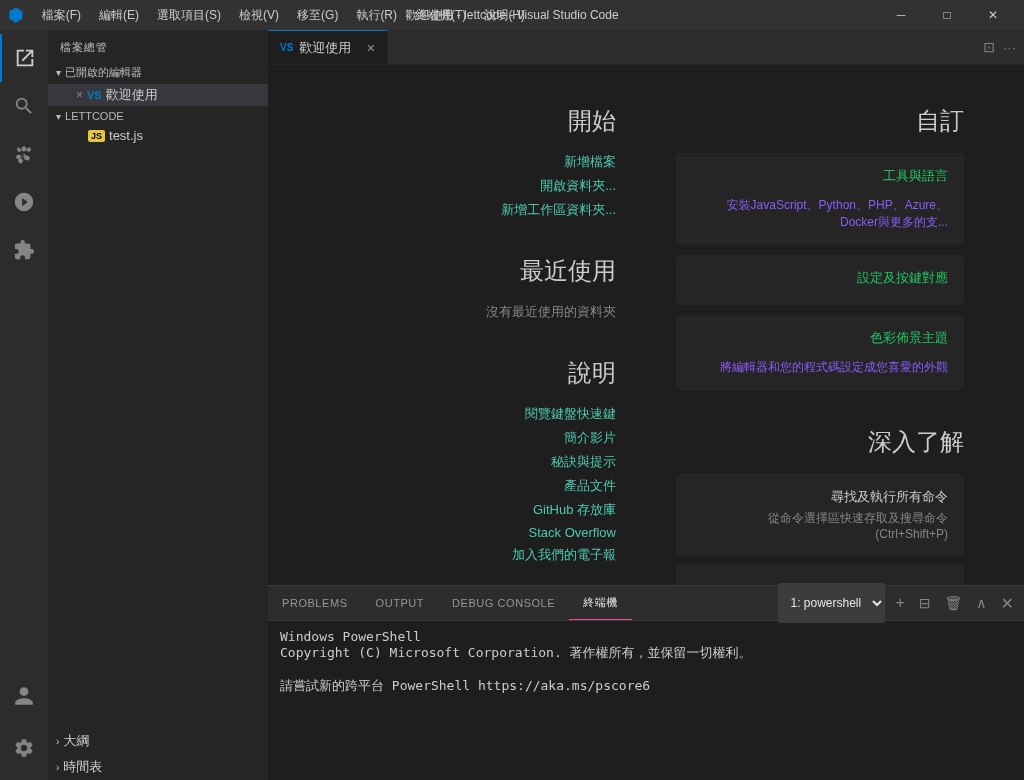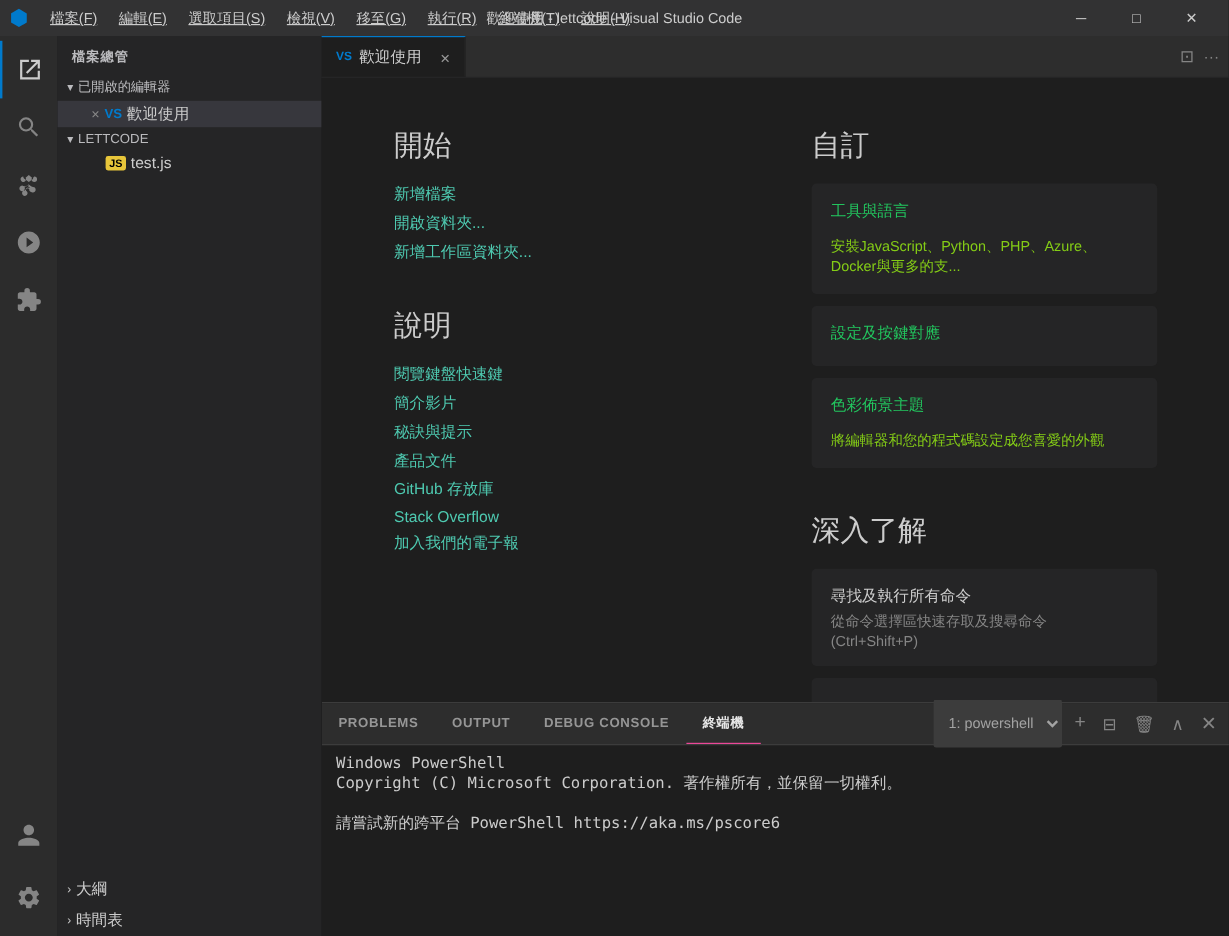--- a/index.html
+++ b/index.html
@@ -2,77 +2,77 @@
 <html><head>
   <meta charset="utf-8">
   <style>
     * { margin: 0; padding: 0; box-sizing: border-box; }
     body { width: 1024px; height: 780px; overflow: hidden; font-family: 'Segoe UI', sans-serif; background: #1e1e1e; color: #cccccc; font-size: 13px; }
 
     
     #titlebar { height: 30px; background: #323233; display: flex; align-items: center; justify-content: space-between; padding: 0 8px; -webkit-app-region: drag; }
     #titlebar-left { display: flex; align-items: center; gap: 6px; }
     #titlebar-icon { color: #007acc; font-size: 16px; margin-right: 4px; }
-    #titlebar-menu { display: flex; gap: 2px; text-decoration: underline; }
+    #titlebar-menu { display: flex; gap: 2px; }
     .menu-item { padding: 2px 8px; font-size: 12px; color: #cccccc; cursor: pointer; }
     #titlebar-title { position: absolute; left: 50%; transform: translateX(-50%); font-size: 12px; color: #cccccc; white-space: nowrap; }
     #titlebar-controls { display: flex; gap: 0; }
     .title-btn { width: 46px; height: 30px; display: flex; align-items: center; justify-content: center; cursor: pointer; font-size: 12px; color: #cccccc; }
 
     
     #main { display: flex; height: 750px; }
 
     
     #activity-bar { width: 48px; background: #2c2c2c; display: flex; flex-direction: column; align-items: center; padding-top: 4px; }
     .activity-icon { width: 48px; height: 48px; display: flex; align-items: center; justify-content: center; cursor: pointer; color: #858585; font-size: 22px; position: relative; }
     .activity-icon.active { color: #cccccc; border-left: 2px solid #007acc; }
     #activity-bottom { margin-top: auto; padding-bottom: 8px; display: flex; flex-direction: column; align-items: center; gap: 4px; }
 
     
     #sidebar { width: 220px; background: #252526; display: flex; flex-direction: column; }
-    #sidebar-header { padding: 10px 12px 6px 12px; font-size: 11px; font-weight: 700; color: #bbbbbe; letter-spacing: 0.08em; text-transform: uppercase; }
+    #sidebar-header { padding: 10px 12px 6px 12px; font-size: 11px; font-weight: 400; color: #bbbbbe; letter-spacing: 0.08em; text-transform: uppercase; }
     .sidebar-section-header { padding: 4px 8px; font-size: 11px; color: #bbbbbe; display: flex; align-items: center; gap: 4px; cursor: pointer; }
     .chevron { font-size: 10px; }
     .sidebar-item { padding: 2px 8px 2px 28px; font-size: 13px; color: #cccccc; cursor: pointer; display: flex; align-items: center; gap: 4px; }
     .sidebar-item.active { background: #37373d; }
 
     
     #editor-area { flex: 1; display: flex; flex-direction: column; background: #1e1e1e; }
 
     
     #tab-bar { height: 35px; background: #2d2d2d; display: flex; align-items: stretch; border-bottom: 1px solid #252526; }
     .tab { display: flex; align-items: center; padding: 0 12px; gap: 6px; font-size: 13px; color: #969696; cursor: pointer; border-right: 1px solid #252526; min-width: 120px; }
     .tab.active { background: #1e1e1e; color: #cccccc; border-top: 1px solid #007acc; }
     .tab .tab-close { font-size: 14px; opacity: 0.7; margin-left: auto; }
     #tab-actions { margin-left: auto; display: flex; align-items: center; padding: 0 8px; gap: 8px; color: #858585; cursor: pointer; font-size: 16px; }
 
     
     #welcome { flex: 1; overflow-y: auto; padding: 40px 60px; background: #1e1e1e; display: flex; flex-direction: column; gap: 30px; }
     #welcome-columns { display: flex; gap: 60px; }
-    .welcome-col { flex: 1; }
+    .welcome-col { flex: 1; text-align: right; }
     .welcome-section-title { font-size: 24px; color: #cccccc; margin-bottom: 16px; font-weight: 400; }
     .welcome-link { color: #4ec9b0; cursor: pointer; display: block; margin-bottom: 6px; font-size: 13px; text-decoration: none; }
     .welcome-muted { color: #858585; font-size: 13px; margin-top: 4px; }
 
     .customize-card { background: #252526; border-radius: 4px; padding: 14px 16px; margin-bottom: 10px; cursor: pointer; }
     .customize-card-title { color: #22c55e; font-size: 13px; margin-bottom: 4px; }
-    .customize-card-desc { color: #84cc16; font-size: 12px; margin-top: 12px; }
+    .customize-card-desc { color: #8b5cf6; font-size: 12px; margin-top: 12px; }
 
     .learn-card { background: #252526; border-radius: 4px; padding: 14px 16px; margin-bottom: 10px; cursor: pointer; }
     .learn-card-title { color: #cccccc; font-size: 13px; margin-bottom: 4px; }
     .learn-card-desc { color: #858585; font-size: 12px; }
 
     
     #terminal-area { height: 195px; background: #1e1e1e; border-top: 1px solid #3c3c3c; display: flex; flex-direction: column; }
     #terminal-tabs { height: 35px; background: #2d2d2d; display: flex; align-items: stretch; border-bottom: 1px solid #3c3c3c; }
-    .terminal-tab { padding: 0 14px; font-size: 11px; color: #969696; cursor: pointer; display: flex; align-items: center; letter-spacing: 0.05em; font-weight: 700; text-transform: uppercase; }
+    .terminal-tab { padding: 0 14px; font-size: 11px; color: #969696; cursor: pointer; display: flex; align-items: center; letter-spacing: 0.05em; font-weight: 400; text-transform: uppercase; }
     .terminal-tab.active { color: #e7e7e7; border-bottom: 1px solid #ec4899; }
     #terminal-actions { margin-left: auto; display: flex; align-items: center; padding: 0 6px; gap: 6px; }
     .term-action-btn { color: #858585; cursor: pointer; font-size: 16px; padding: 4px; }
-    #terminal-select { background: #3c3c3c; color: #a3a3a3; border: none; font-size: 12px; padding: 2px 8px; cursor: pointer; height: 40px; border-radius: 2px; }
+    #terminal-select { background: #3c3c3c; color: #e5e5e5; border: none; font-size: 12px; padding: 2px 8px; cursor: pointer; height: 40px; border-radius: 2px; }
     #terminal-content { flex: 1; padding: 8px 12px; font-family: 'Consolas', monospace; font-size: 13px; color: #cccccc; overflow-y: auto; }
 
     
     #sidebar-bottom { margin-top: auto; }
     .sidebar-bottom-item { padding: 4px 8px; font-size: 13px; color: #cccccc; cursor: pointer; display: flex; align-items: center; gap: 4px; }
   </style>
 </head>
 <body>
 
 <div id="titlebar">
@@ -193,20 +193,24 @@
 
         <div class="welcome-col">
 
           <div style="margin-bottom:36px;">
             <div class="welcome-section-title">開始</div>
             <a class="welcome-link">新增檔案</a>
             <a class="welcome-link">開啟資料夾...</a>
             <a class="welcome-link">新增工作區資料夾...</a>
           </div>
 
+          <div style="margin-bottom:36px;">
+            <div class="welcome-section-title">最近使用</div>
+            <div class="welcome-muted">沒有最近使用的資料夾</div>
+          </div>
 
           <div>
             <div class="welcome-section-title">說明</div>
             <a class="welcome-link">閱覽鍵盤快速鍵</a>
             <a class="welcome-link">簡介影片</a>
             <a class="welcome-link">秘訣與提示</a>
             <a class="welcome-link">產品文件</a>
             <a class="welcome-link">GitHub 存放庫</a>
             <a class="welcome-link">Stack Overflow</a>
             <a class="welcome-link">加入我們的電子報</a>

